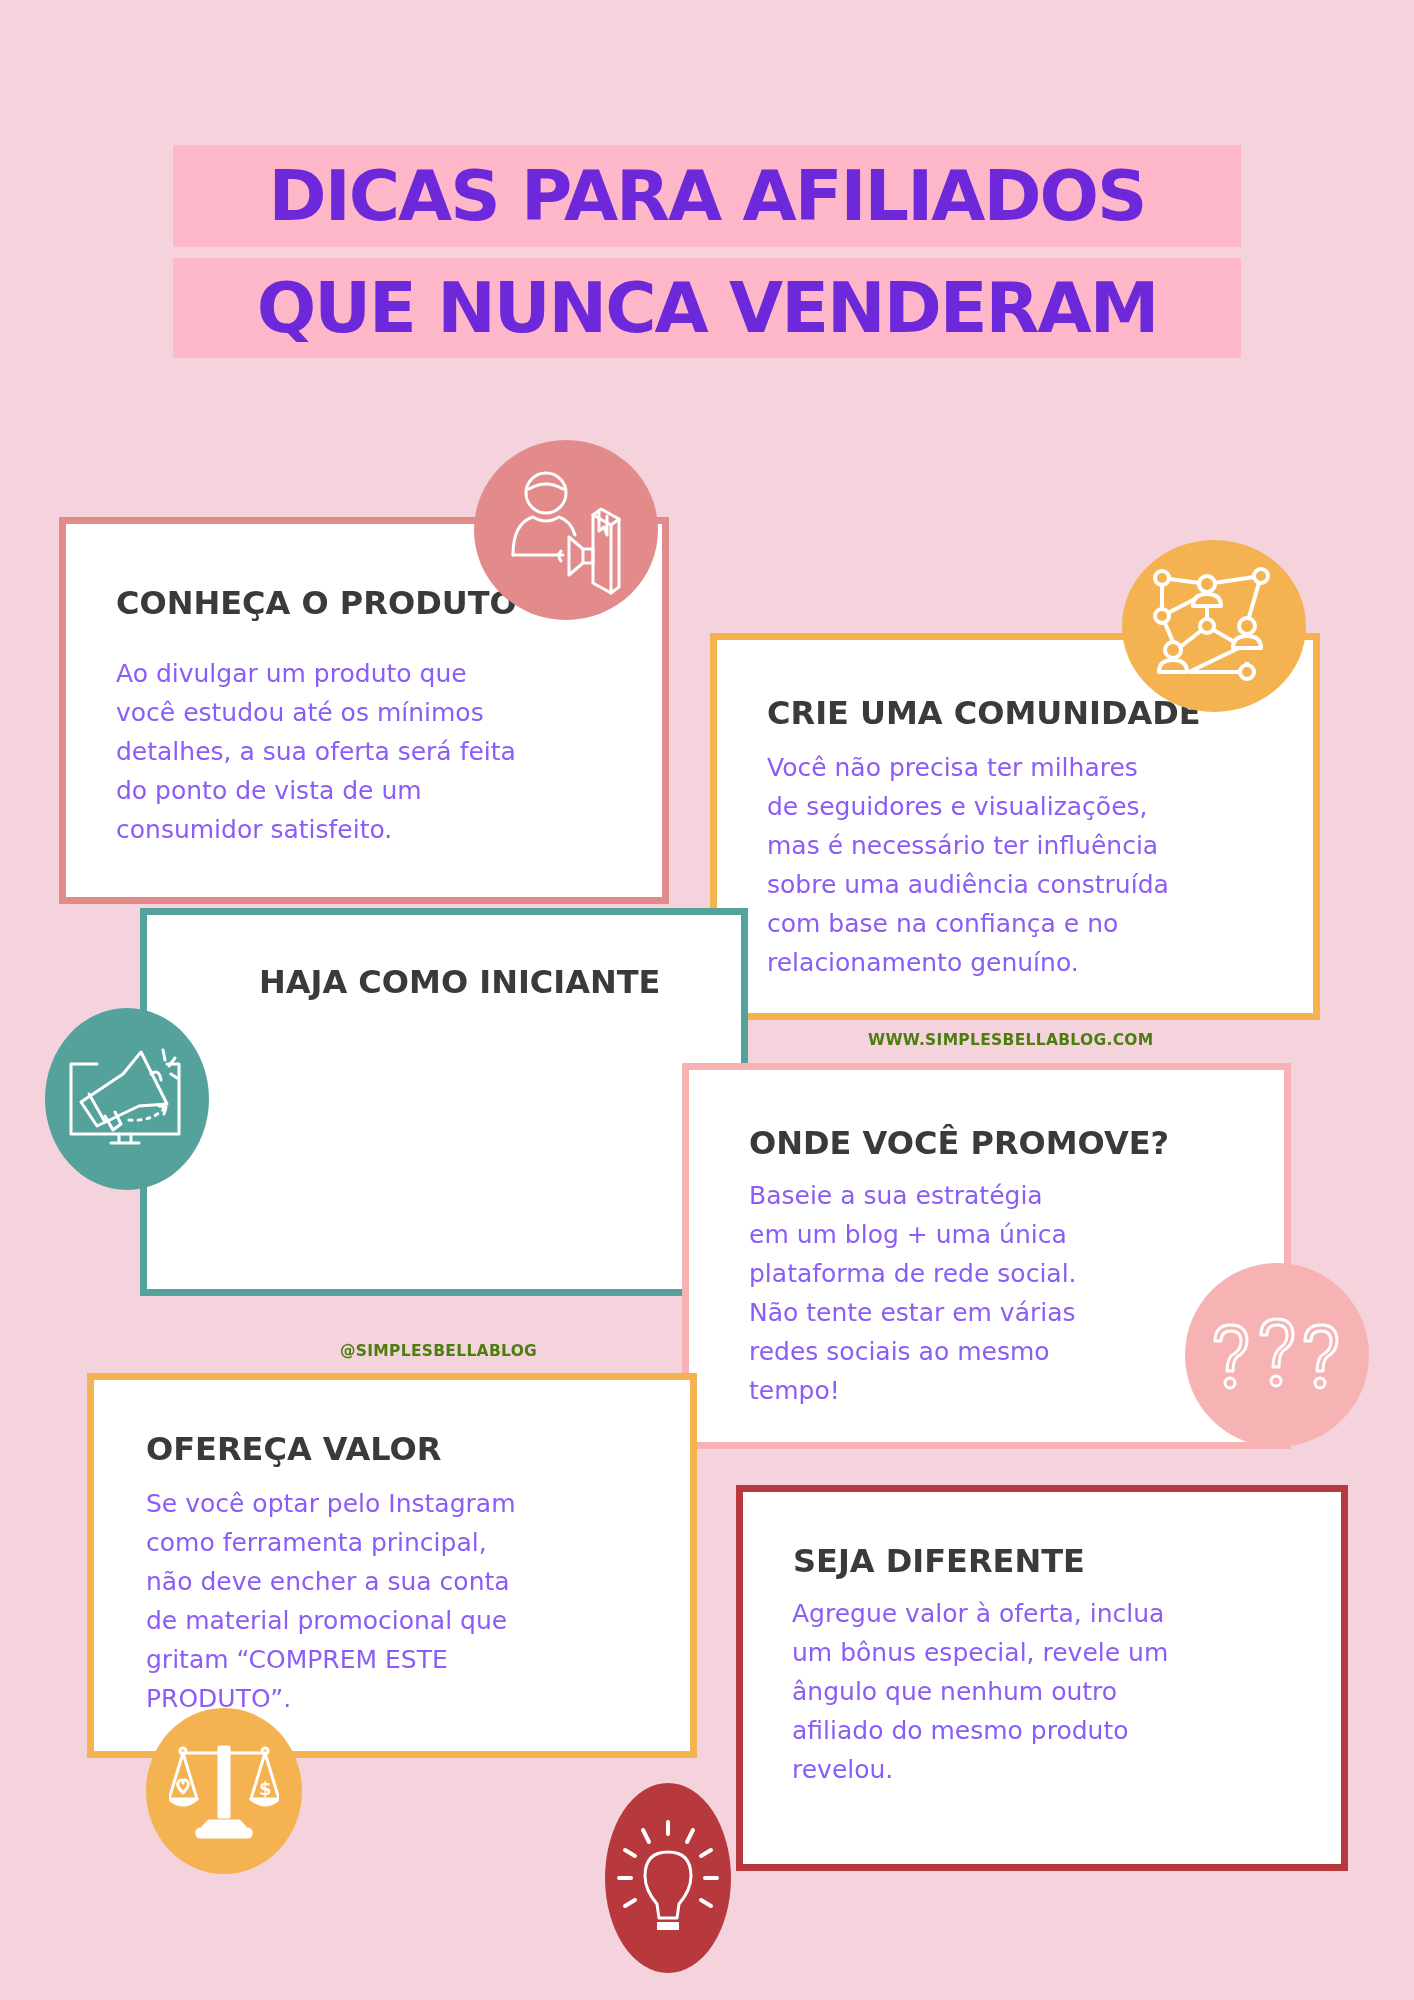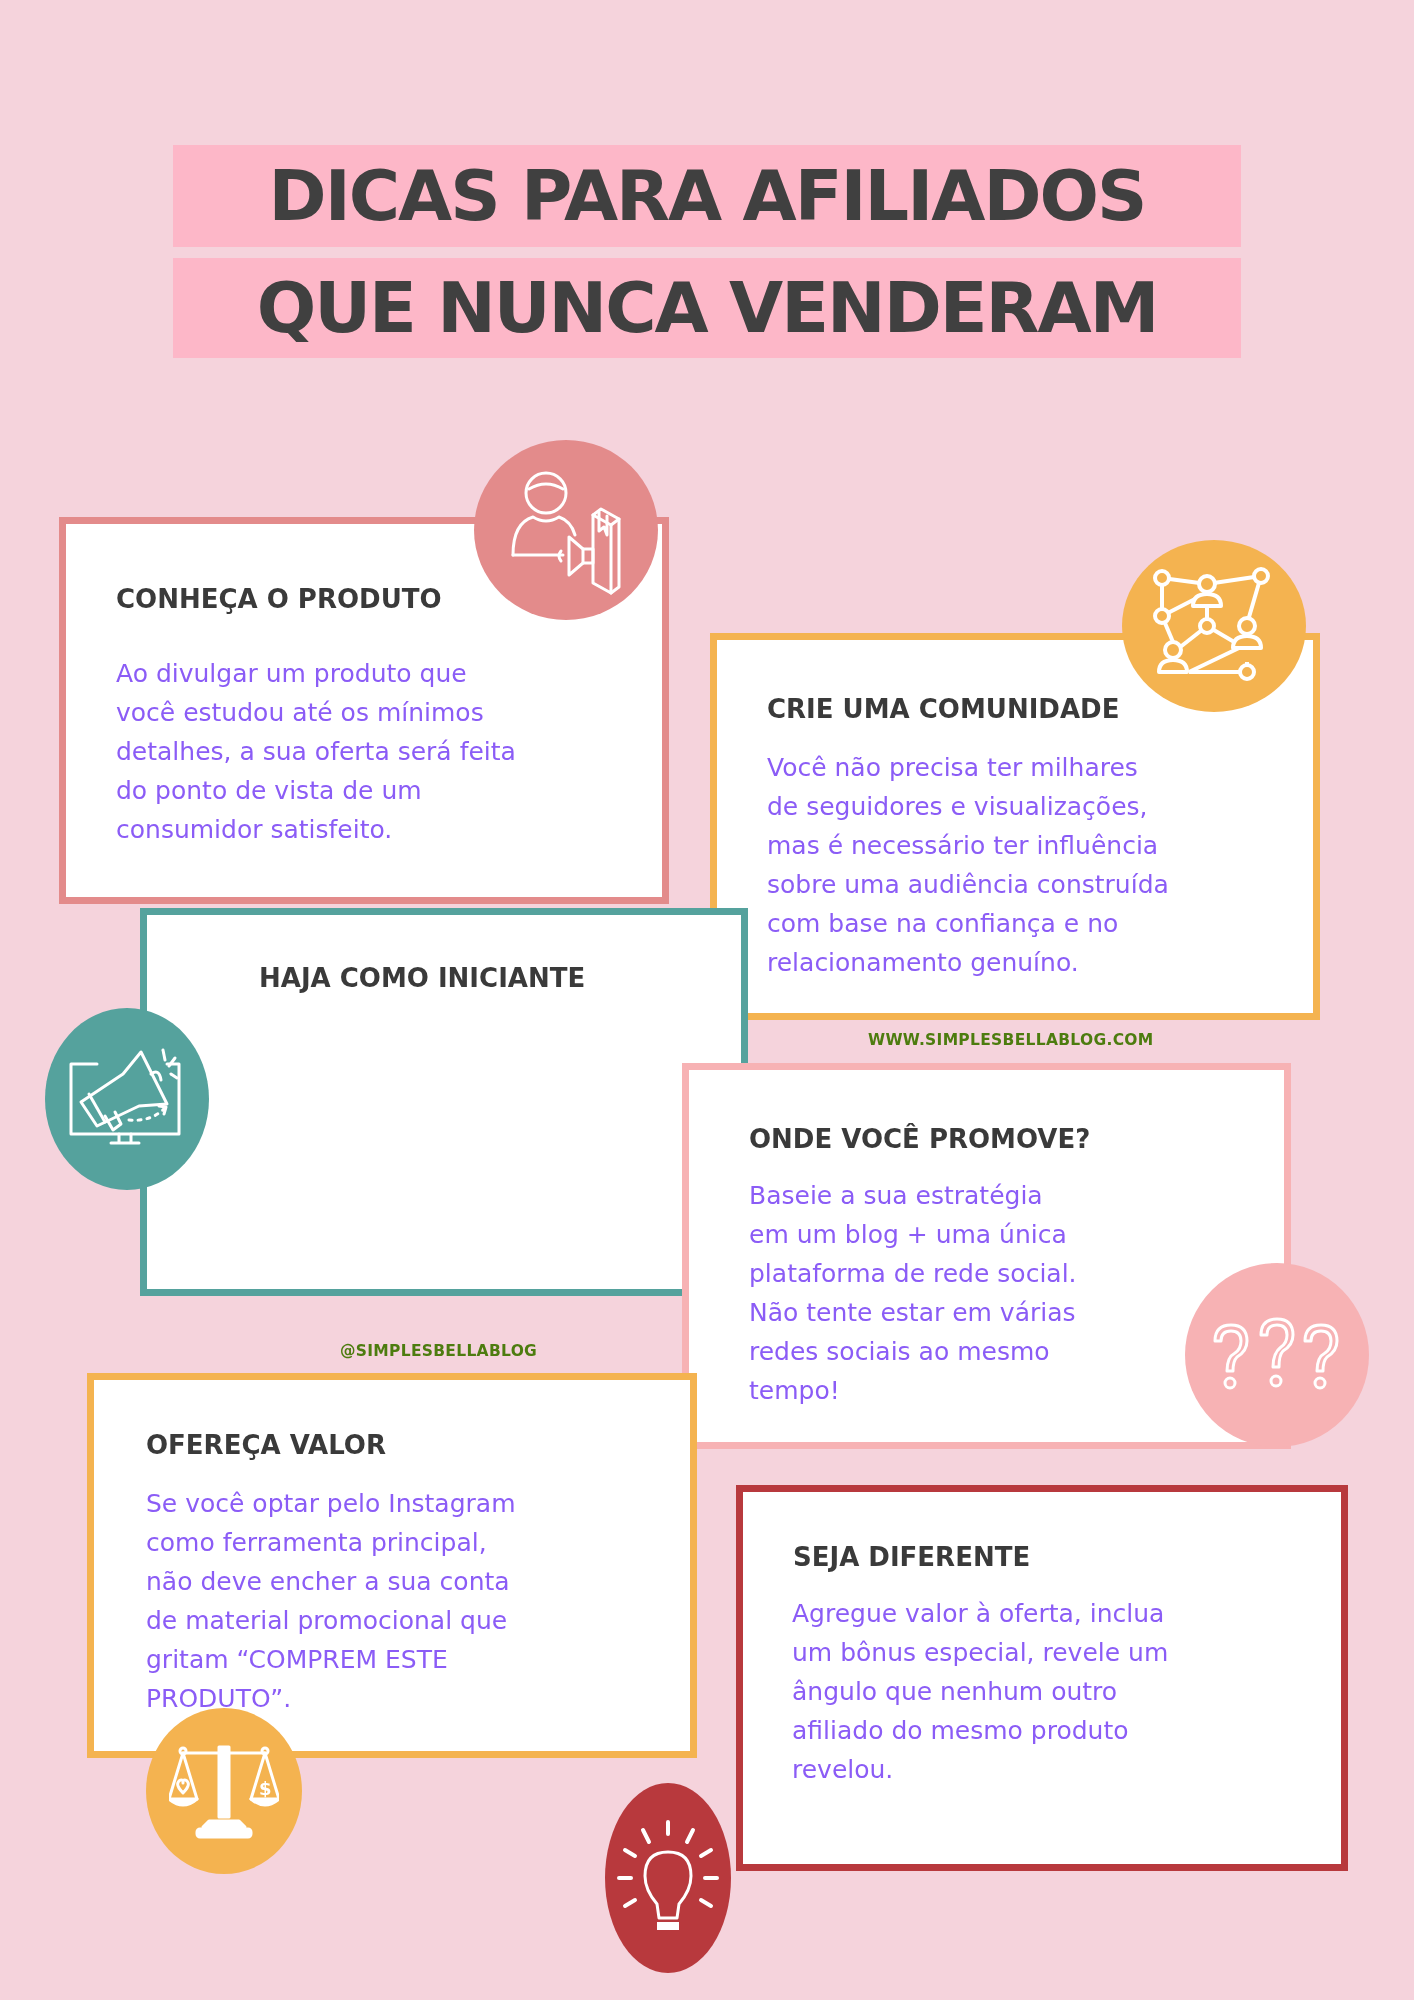--- a/index.html
+++ b/index.html
@@ -14,37 +14,37 @@
   .title-band {
     position: absolute;
     background: #fdb7c8;
     left: 173px;
     width: 1068px;
     display: flex;
     align-items: center;
     justify-content: center;
     font-family: "DejaVu Sans", sans-serif;
     font-weight: bold;
-    color: #404040;
+    color: #6d28d9;
     letter-spacing: -2px;
   }
   .title-1 { top: 145px; height: 102px; font-size: 70px; }
   .title-2 { top: 258px; height: 100px; font-size: 70px; }
 
   .card {
     position: absolute;
     background: #ffffff;
     border-style: solid;
     border-width: 7px;
   }
   .card .heading {
     position: absolute;
     font-family: "DejaVu Sans", sans-serif;
     font-weight: bold;
-    font-size: 26px;
+    font-size: 32px;
     color: #3a3a3a;
     white-space: nowrap;
     letter-spacing: 0px;
   }
   .card .body {
     position: absolute;
     font-family: "DejaVu Sans", sans-serif;
     font-size: 25px;
     line-height: 39px;
     color: #8b5cf6;

